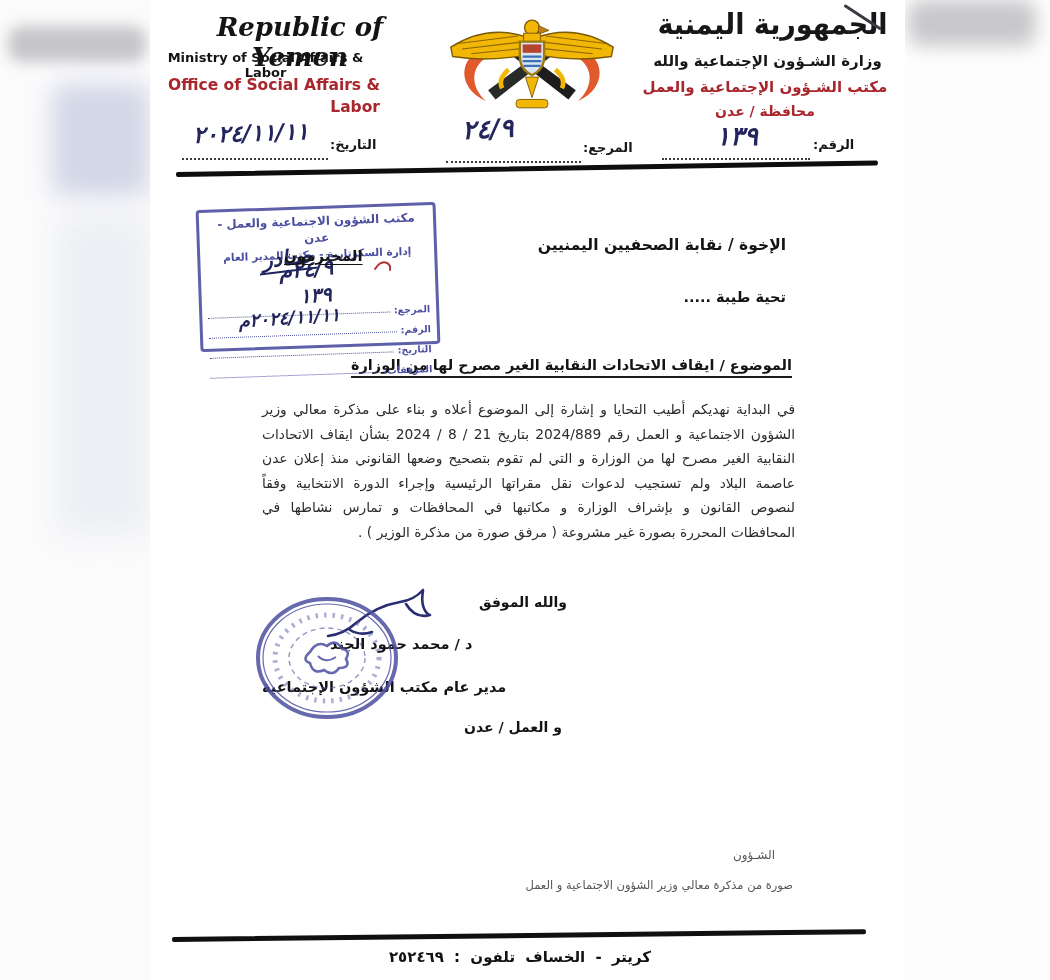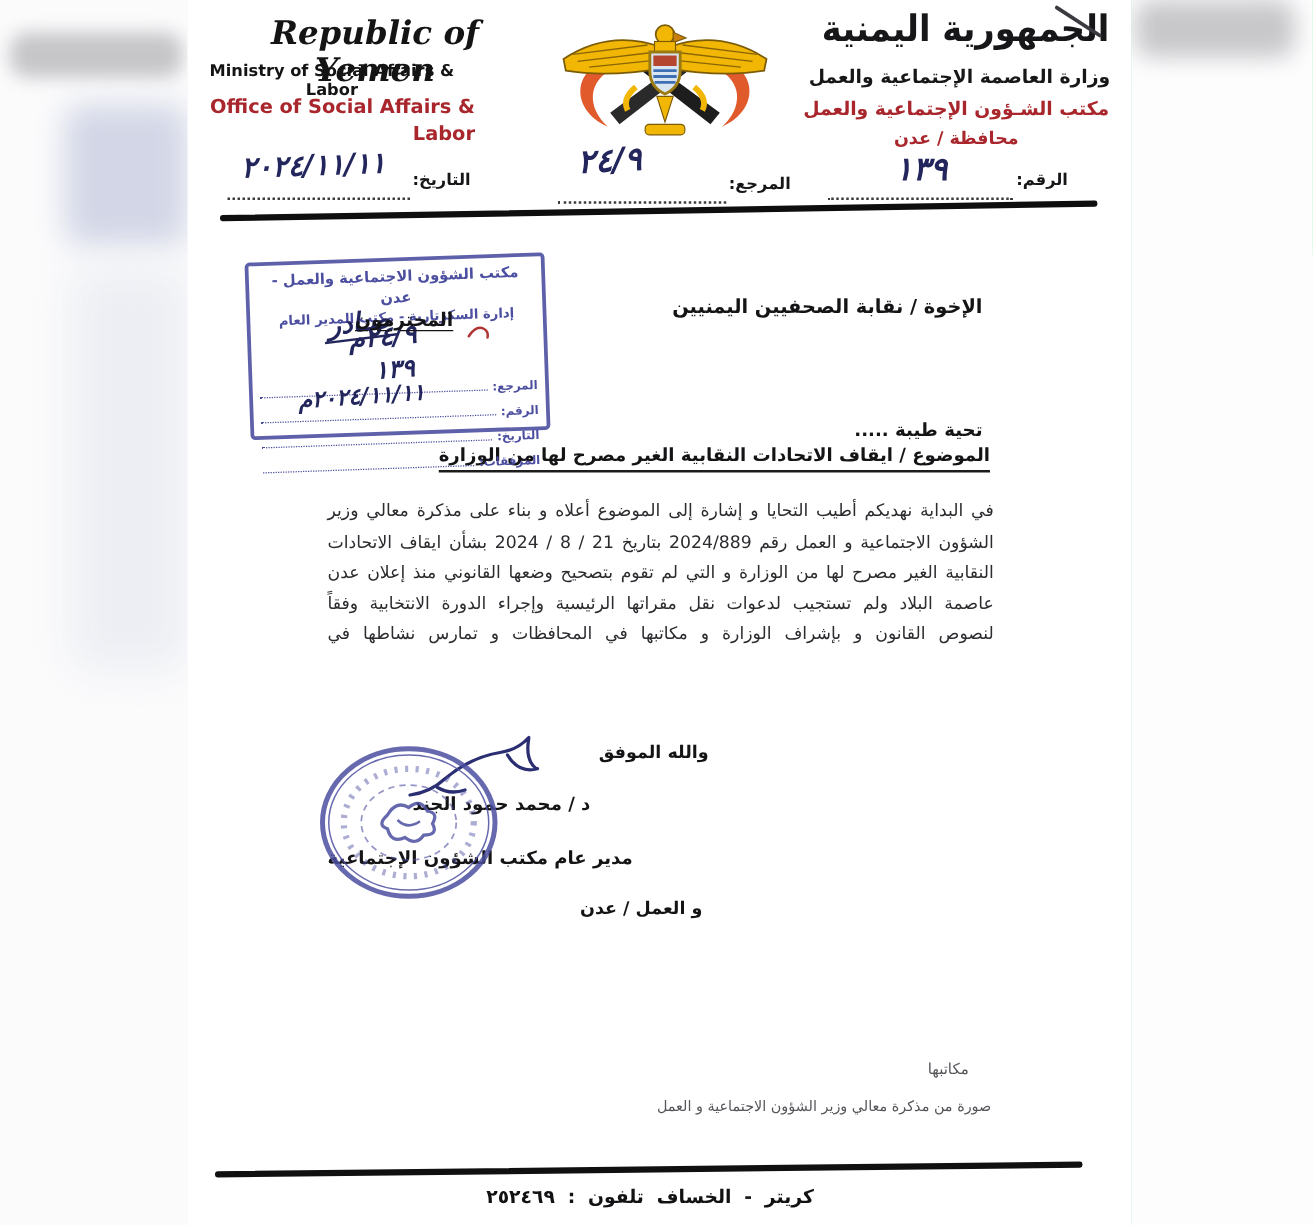--- a/index.html
+++ b/index.html
@@ -56,21 +56,21 @@
   .srow-dots{flex:1;border-bottom:1.6px dotted #4c4fa0;height:1px;margin-bottom:3px;}
   .stamp-out{position:absolute;left:58px;top:36px;font-size:21px;letter-spacing:2px;
              transform:rotate(-5deg);border-bottom:2px solid #23265c;padding:0 4px;}
   .sv1{position:absolute;left:78px;top:48px;font-size:21px;transform:rotate(-3deg);}
   .sv2{position:absolute;left:98px;top:74px;font-size:20px;transform:rotate(-2deg);}
   .sv3{position:absolute;left:36px;top:97px;font-size:18px;transform:rotate(-2deg);}
 
   .honorific{left:284px;top:247px;font-size:15px;font-weight:bold;z-index:3;
              text-decoration:underline;text-underline-offset:3px;color:#141416;}
   .recipient{left:520px;top:236px;width:266px;font-size:15.5px;font-weight:bold;color:#141416;}
-  .greeting{left:640px;top:289px;width:146px;font-size:14.5px;font-weight:bold;color:#141416;margin-top:48px;}
+  .greeting{left:640px;top:289px;width:146px;font-size:14.5px;font-weight:bold;color:#141416;}
   .subject{right:258px;top:357px;font-size:14.5px;font-weight:bold;color:#141416;
            border-bottom:2px solid #1c1c1c;padding-bottom:3px;white-space:nowrap;}
 
   .body-text{left:262px;top:397px;width:533px;font-size:13.8px;line-height:24.6px;color:#2c2c30;}
   .jl{text-align:justify;text-align-last:justify;}
   .decision{left:262px;top:552px;width:533px;font-size:13.8px;color:#2c2c30;}
   .valediction{left:468px;top:594px;width:110px;text-align:center;font-size:14px;font-weight:bold;color:#141416;}
   .sig-name{left:330px;top:636px;font-size:14.5px;font-weight:bold;color:#141416;white-space:nowrap;}
   .sig-title1{left:262px;top:679px;font-size:14.5px;font-weight:bold;color:#141416;white-space:nowrap;}
   .sig-title2{left:464px;top:719px;font-size:14px;font-weight:bold;color:#141416;white-space:nowrap;}
@@ -121,21 +121,21 @@
     <rect x="86" y="27" width="18" height="12" fill="#f2b705" stroke="#7c5b07"></rect>
     <path d="M82,36 h26 v16 q0,14 -13,20 q-13,-6 -13,-20 Z" fill="#d9e6f2" stroke="#9c7a10" stroke-width="2.5"></path>
     <rect x="85" y="39" width="20" height="9" fill="#b5452f"></rect>
     <path d="M85,52 h20 M85,57 h20 M86,62 h18" stroke="#3d6fb4" stroke-width="2.4"></path>
     <path d="M88,74 l7,22 7,-22 z" fill="#f2b705" stroke="#7c5b07"></path>
     <path d="M70,66 q-12,10 -7,20 M120,66 q12,10 7,20" stroke="#f2b705" stroke-width="5" fill="none"></path>
     <rect x="78" y="98" width="34" height="9" rx="3.5" fill="#f2b705" stroke="#7c5b07"></rect>
   </svg>
 
   <div class="abs ar-country bold rtl">الجمهورية اليمنية</div>
-  <div class="abs ar-ministry bold rtl">وزارة العاصمة الإجتماعية والعمل</div>
+  <div class="abs ar-ministry bold rtl">وزارة الشـؤون الإجتماعية والله</div>
   <div class="abs ar-office bold red rtl">مكتب الشـؤون الإجتماعية والعمل</div>
   <div class="abs ar-governorate bold red rtl">محافظة / عدن</div>
 
   <div class="abs field-label rtl" style="left:813px;top:137px;">الرقم:</div>
   <div class="abs dots" style="left:662px;top:157px;width:148px;"></div>
   <div class="abs ink rtl" style="left:716px;top:121px;font-size:26px;">١٣٩</div>
 
   <div class="abs field-label rtl" style="left:583px;top:140px;">المرجع:</div>
   <div class="abs dots" style="left:446px;top:160px;width:135px;"></div>
   <div class="abs ink rtl" style="left:462px;top:114px;font-size:26px;transform:rotate(-3deg);">٢٤/٩</div>
@@ -181,37 +181,38 @@
   <div class="abs greeting rtl">تحية طيبة .....</div>
 
   <div class="abs subject rtl">الموضوع / ايقاف الاتحادات النقابية الغير مصرح لها من الوزارة</div>
 
   <div class="abs body-text rtl">
     <div class="jl">في البداية نهديكم أطيب التحايا و إشارة إلى الموضوع أعلاه و بناء على مذكرة معالي وزير</div>
     <div class="jl">الشؤون الاجتماعية و العمل رقم 2024/889 بتاريخ 21 / 8 / 2024 بشأن ايقاف الاتحادات</div>
     <div class="jl">النقابية الغير مصرح لها من الوزارة و التي لم تقوم بتصحيح وضعها القانوني منذ إعلان عدن</div>
     <div class="jl">عاصمة البلاد ولم تستجيب لدعوات نقل مقراتها الرئيسية وإجراء الدورة الانتخابية وفقاً</div>
     <div class="jl">لنصوص القانون و بإشراف الوزارة و مكاتبها في المحافظات و تمارس نشاطها في</div>
+    <div>المحافظات المحررة بصورة غير مشروعة ( مرفق صورة من مذكرة الوزير ) .</div>
   </div>
 
   <div class="abs valediction rtl">والله الموفق</div>
   <svg class="abs signature" viewBox="0 0 150 62">
     <path d="M8,50 q16,-2 28,-13 q20,-17 44,-21 q14,-2 23,-12 M86,18 q9,15 24,11 M103,5 q-3,17 6,24 M30,44 q10,6 22,2" stroke="#2b2f72" stroke-width="2.6" fill="none" stroke-linecap="round"></path>
   </svg>
   <div class="abs sig-name rtl">د / محمد حمود الجند</div>
   <div class="abs sig-title1 rtl">مدير عام مكتب الشؤون الإجتماعية</div>
   <div class="abs sig-title2 rtl">و العمل / عدن</div>
   <svg class="abs round-stamp" viewBox="0 0 150 128">
     <ellipse cx="75" cy="64" rx="69" ry="59" fill="none" stroke="#4c4fa0" stroke-width="4"></ellipse>
     <ellipse cx="75" cy="64" rx="64" ry="54" fill="none" stroke="#4c4fa0" stroke-width="1.2"></ellipse>
     <ellipse cx="75" cy="64" rx="52" ry="43" fill="none" stroke="#4c4fa0" stroke-width="5" stroke-dasharray="2.5 6" opacity="0.55"></ellipse>
     <ellipse cx="75" cy="64" rx="38" ry="30" fill="none" stroke="#4c4fa0" stroke-width="1.4" stroke-dasharray="5 4" opacity="0.7"></ellipse>
     <path d="M58,58 q7,-12 17,-6 q9,-8 15,3 q9,1 4,10 q5,9 -7,9 q-6,9 -15,2 q-11,5 -14,-7 q-9,-3 0,-11" stroke="#4c4fa0" stroke-width="2.6" fill="none" stroke-linecap="round"></path>
     <path d="M66,62 q8,8 18,1" stroke="#4c4fa0" stroke-width="2" fill="none"></path>
   </svg>
 
-  <div class="abs attach-label rtl">مكاتبها</div>
+  <div class="abs attach-label rtl">الشـؤون</div>
   <div class="abs attach-item rtl">صورة من مذكرة معالي وزير الشؤون الاجتماعية و العمل</div>
 
   <div class="abs footer-rule"></div>
   <div class="abs footer-text rtl">كريتر - الخساف تلفون : ٢٥٢٤٦٩</div>
 
 </div>
 
 </body></html>

